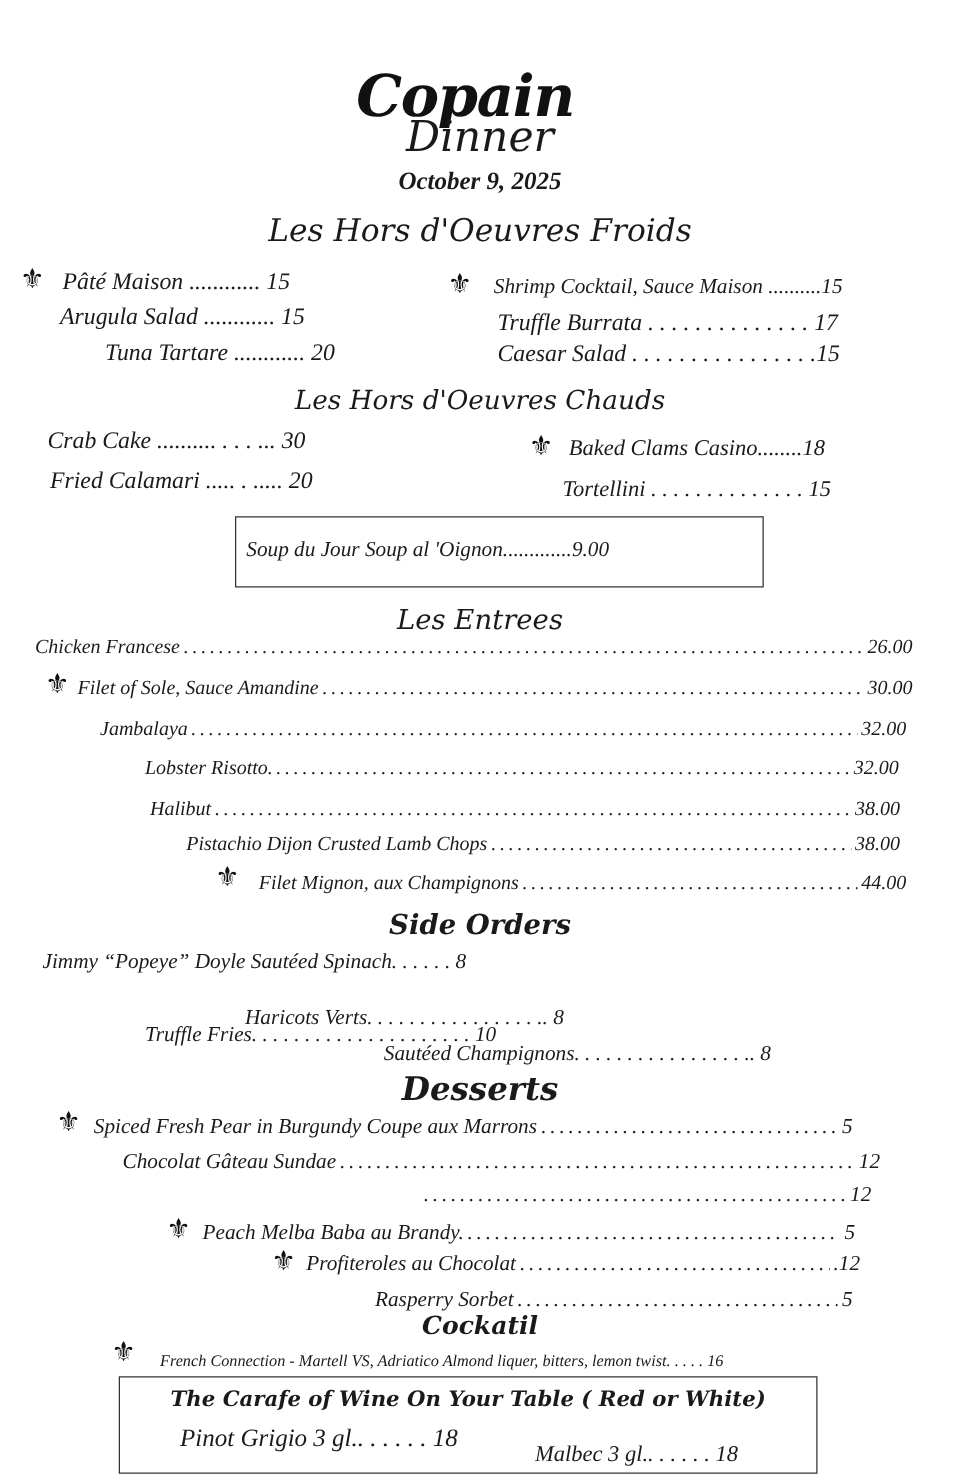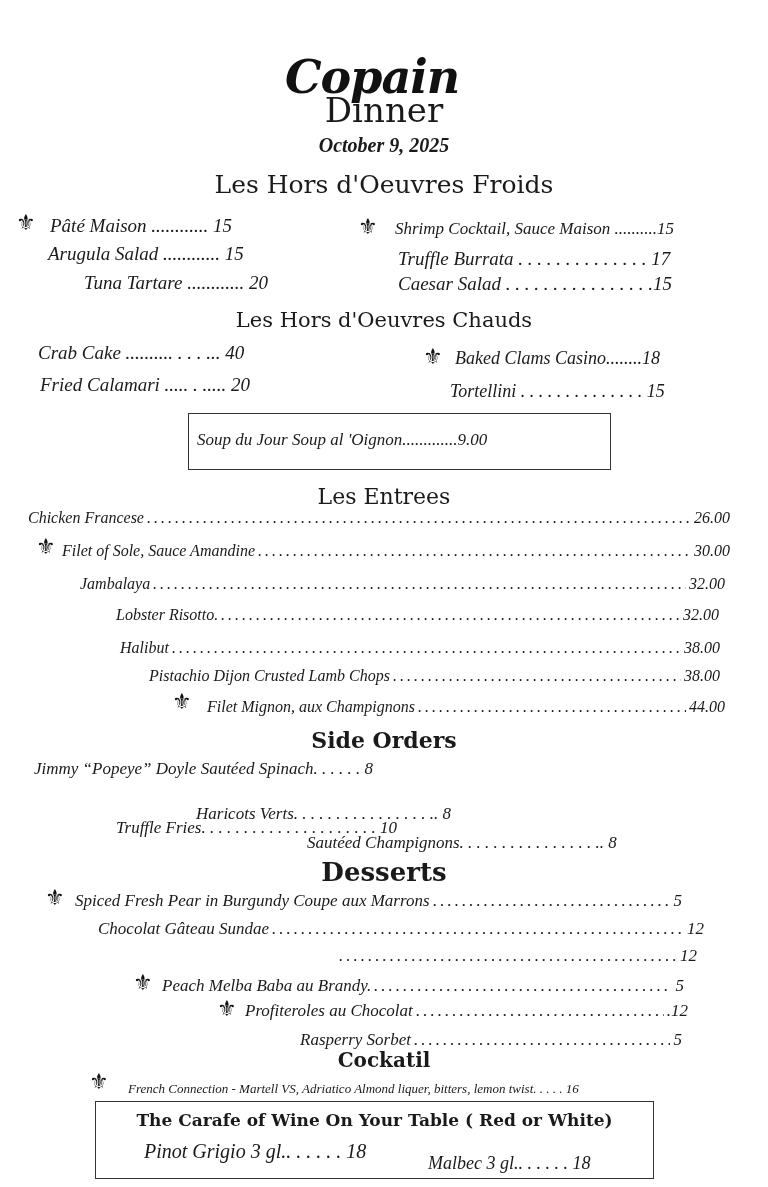--- a/index.html
+++ b/index.html
@@ -1,18 +1,18 @@
 <!DOCTYPE html>
 <html><head>
 <meta charset="utf-8">
 <style>
   html,body{margin:0;padding:0;background:#fff;}
   body{width:768px;height:1187px;position:relative;overflow:hidden;color:#1a1a1a;font-family:"Liberation Serif","DejaVu Serif",serif;}
   .abs{position:absolute;white-space:nowrap;}
-  .script{font-family:"DejaVu Serif","Liberation Serif",serif;}
+  .script{font-family:"DejaVu Serif","Liberation Serif",serif;font-style:italic;}
   .logo{left:285px;top:14px;width:190px;height:64px;}
   .logo-text{position:absolute;left:0;top:0;font-family:"DejaVu Serif",serif;font-style:italic;font-weight:bold;font-size:46px;letter-spacing:-1px;color:#111;margin-top:36px;}
   .title{left:0;width:768px;text-align:center;}
   .fleur{font-size:22px;line-height:1;color:#111;}
   .item{font-style:italic;font-size:19px;line-height:22px;}
   .box{position:absolute;border:1px solid #333;}
 </style>
 </head>
 <body>
 
@@ -30,21 +30,21 @@
 <div class="abs item" style="left:48px;top:243px;">Arugula Salad ............ 15</div>
 <div class="abs item" style="left:48px;top:272px;margin-left:36px;">Tuna Tartare ............ 20</div>
 
 <span class="abs fleur" style="left:358px;top:216px;">⚜</span>
 <div class="abs item" style="left:395px;top:218px;font-size:17px;">Shrimp Cocktail, Sauce Maison ..........15</div>
 <div class="abs item" style="left:398px;top:248px;">Truffle Burrata . . . . . . . . . . . . . . 17</div>
 <div class="abs item" style="left:398px;top:273px;">Caesar Salad . . . . . . . . . . . . . . . .15</div>
 
 <div class="abs title script" style="top:308px;font-size:21px;">Les Hors d'Oeuvres Chauds</div>
 
-<div class="abs item" style="left:38px;top:342px;">Crab Cake .......... . . . ... 40</div>
+<div class="abs item" style="left:38px;top:342px;">Crab Cake .......... . . . ... 30</div>
 <div class="abs item" style="left:40px;top:374px;">Fried Calamari ..... . ..... 20</div>
 
 <span class="abs fleur" style="left:423px;top:346px;">⚜</span>
 <div class="abs item" style="left:455px;top:347px;font-size:18px;">Baked Clams Casino........18</div>
 <div class="abs item" style="left:450px;top:380px;font-size:18px;">Tortellini . . . . . . . . . . . . . . 15</div>
 
 <div class="box" style="left:176px;top:413px;width:421px;height:55px;margin-left:12px;">
   <div class="abs item" style="left:8px;top:15px;font-size:17px;">Soup du Jour  Soup al 'Oignon.............9.00</div>
 </div>
 

